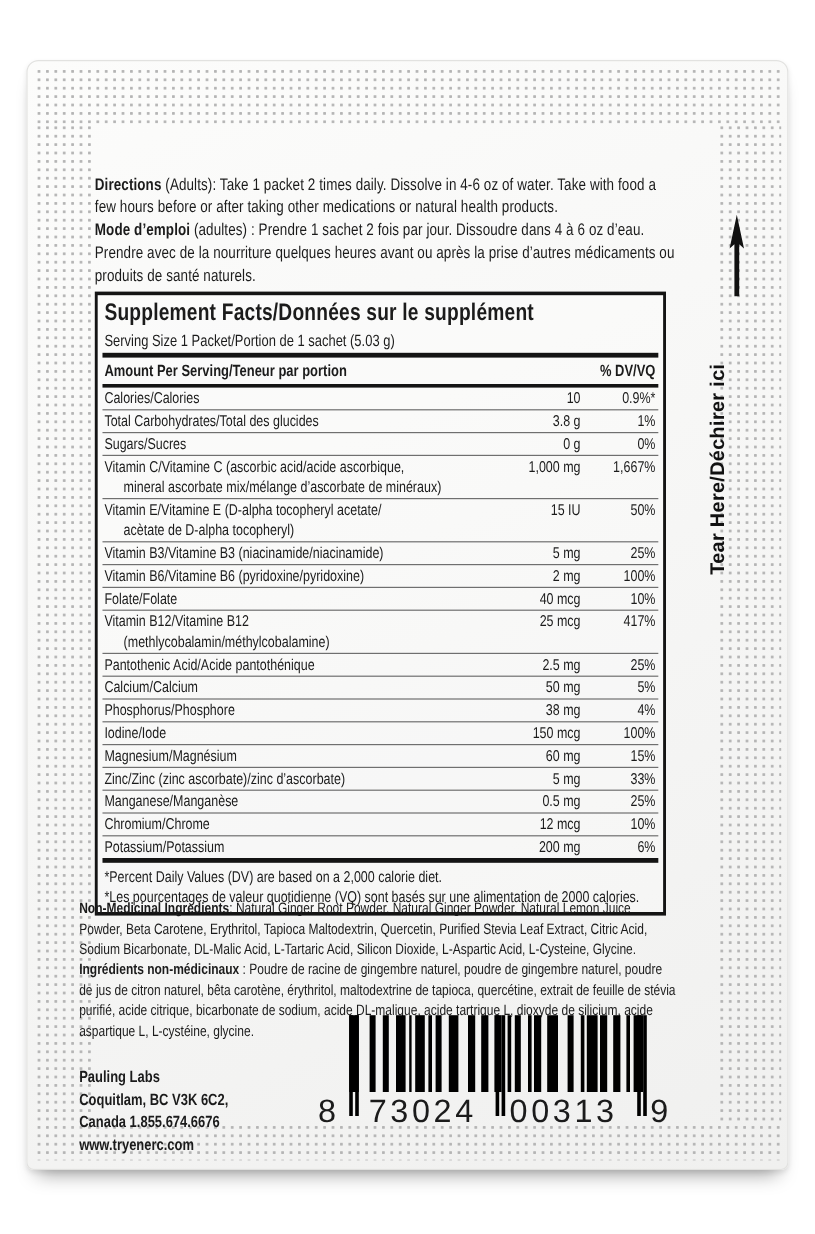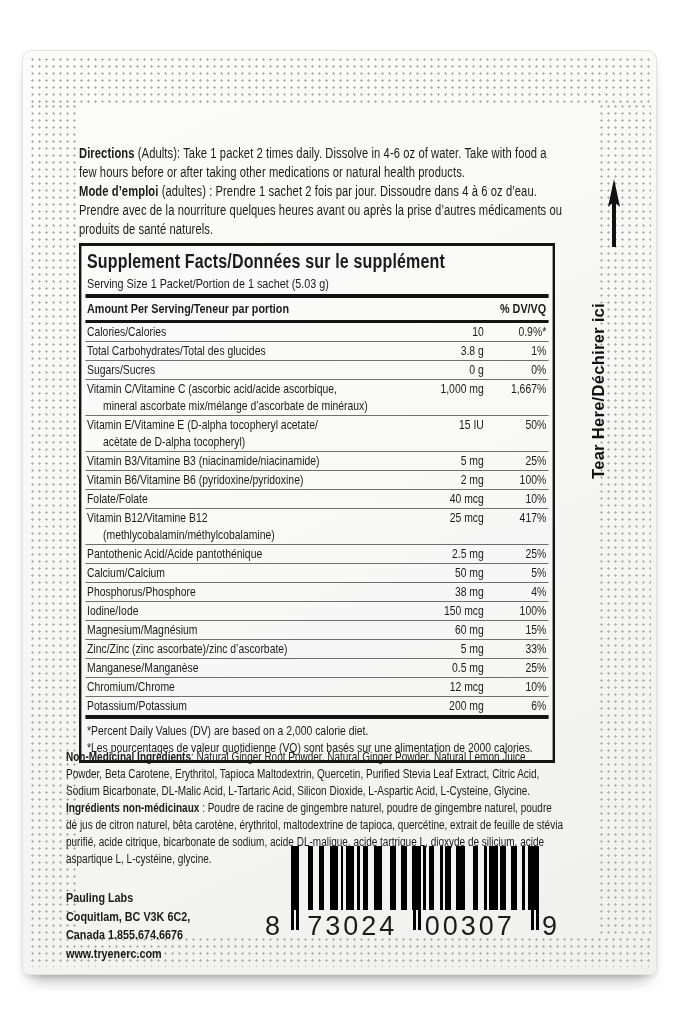--- a/index.html
+++ b/index.html
@@ -292,21 +292,21 @@
           <div class="guard" style="left: 0px;"></div>
           <div class="guard" style="left: 5px;"></div>
           <div class="guard" style="left: calc(50% - 2px);"></div>
           <div class="guard" style="left: calc(50% + 3px);"></div>
           <div class="guard" style="left: calc(100% - 8px);"></div>
           <div class="guard" style="left: calc(100% - 3px);"></div>
         </div>
       <div class="bc-digits">
         <span>8</span>
         <span class="bc-group">73024</span>
-        <span class="bc-group">00307</span>
+        <span class="bc-group">00313</span>
         <span>9</span>
       </div>
     </div>
 
     <svg class="tear-arrow" viewBox="0 0 16 68" aria-hidden="true">
       <path d="M8 0 L14 28 L10 24.5 L10 68 L6 68 L6 24.5 L2 28 Z" fill="#111"></path>
     </svg>
     <div class="tear-label">Tear Here/Déchirer ici</div>
 
   </div>

